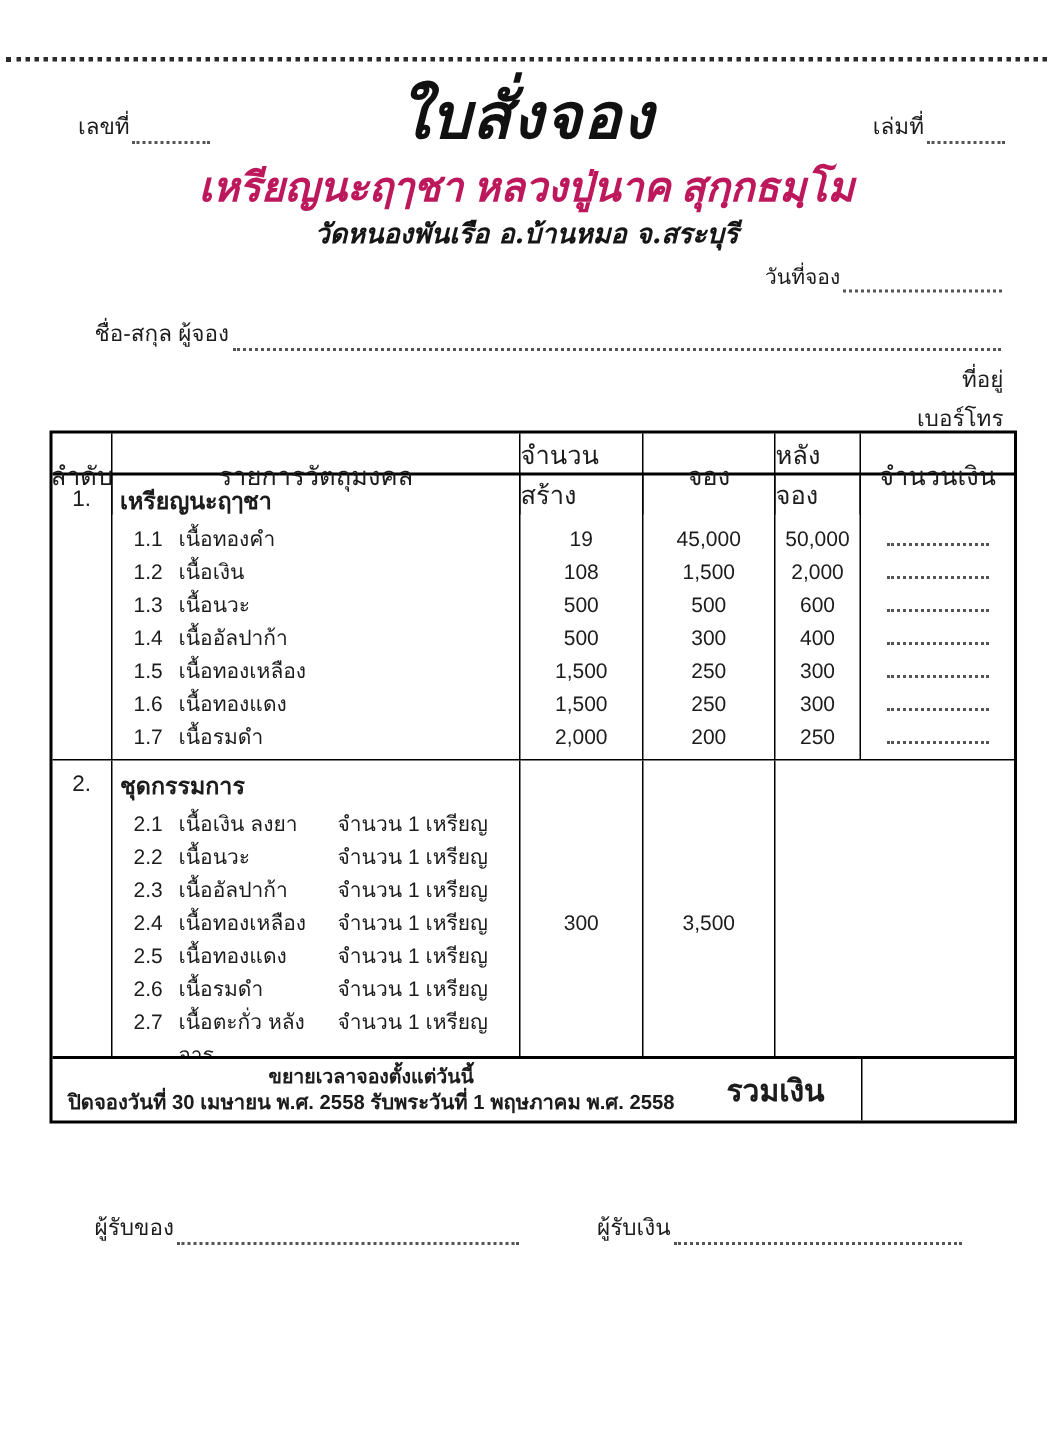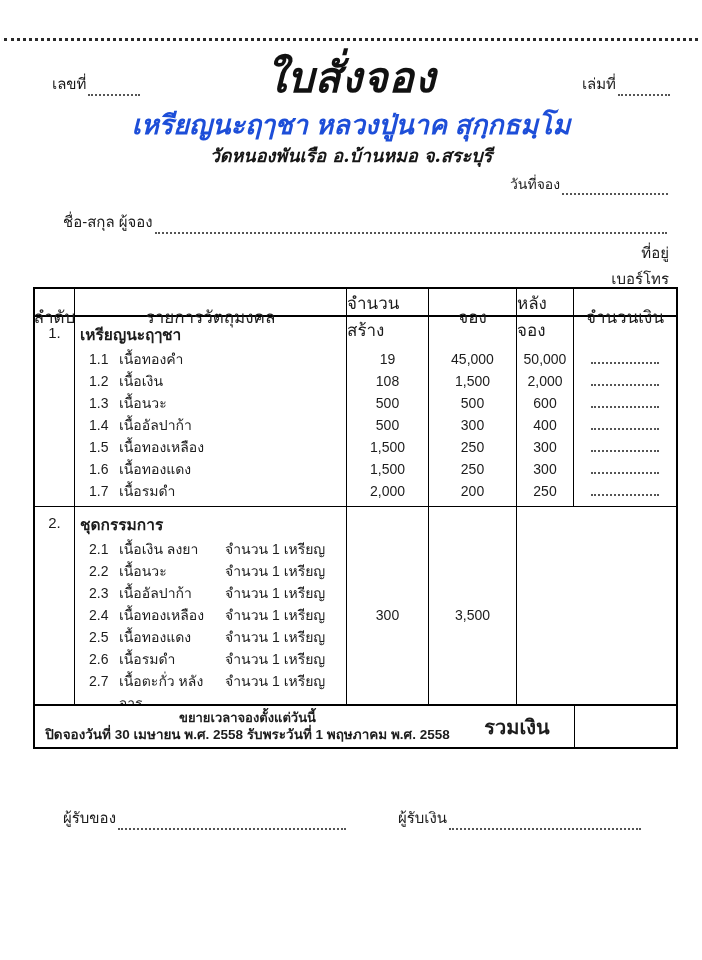--- a/index.html
+++ b/index.html
@@ -14,22 +14,22 @@
   .perforation { position:absolute; top:38px; left:4px; right:4px; border-top:3px dotted #2b2b2b; }
 
   
   .doc-no   { position:absolute; top:72px; left:52px; font-size:15px; display:flex; align-items:flex-end; }
   .book-no  { position:absolute; top:72px; right:32px; font-size:15px; display:flex; align-items:flex-end;margin-left:23px; }
   .shortdots { display:inline-block; width:52px; border-bottom:2px dotted #555; height:14px; margin-left:2px; }
   .title    { position:absolute; top:44px; left:0; right:0; text-align:center;
               font-family:"DejaVu Serif","Liberation Serif",serif;
               font-size:42px; font-weight:bold; font-style:italic; letter-spacing:1px; color:#111; }
   .subtitle { position:absolute; top:103px; left:0; right:0; text-align:center;
-              font-family:Liberation Sans, sans-serif;
-              font-size:27px; font-weight:bold; font-style:italic; color:#1d4ed8; }
+              font-family:Liberation Serif, serif;
+              font-size:27px; font-weight:bold; font-style:italic; color:#be185d; }
   .temple   { position:absolute; top:141px; left:0; right:0; text-align:center;
               font-family:"DejaVu Serif","Liberation Serif",serif;
               font-size:18px; font-weight:bold; font-style:italic; color:#161616; }
   .bookdate { position:absolute; top:173px; right:32px; width:160px; font-size:14px; display:flex; align-items:flex-end; }
   .bookdate .dotfill { height:15px; }
 
   
   .formline { position:absolute; left:63px; right:33px; font-size:15px; display:flex; align-items:flex-end; }
   .dotfill  { flex:1; border-bottom:2px dotted #555; height:16px; margin:0 2px; }
   .line-name    { top:210px; }

